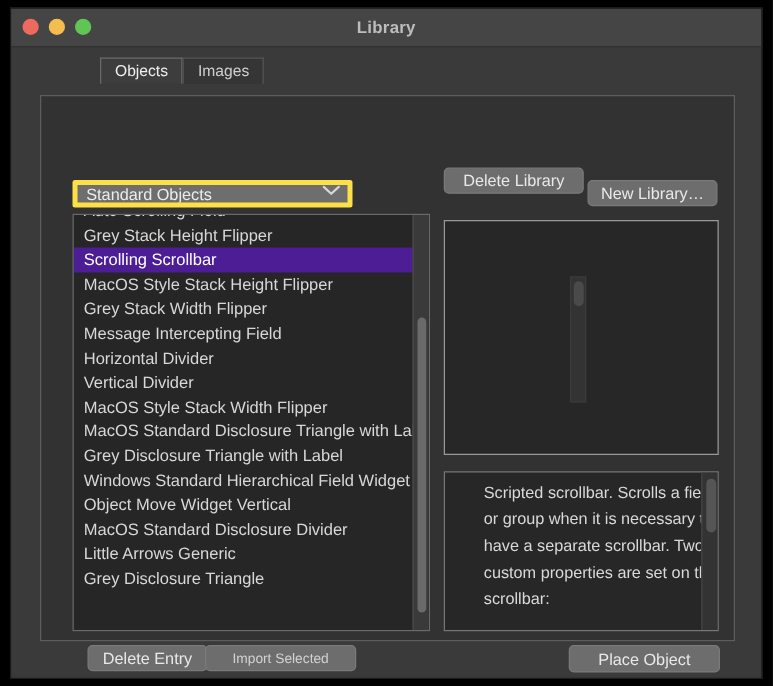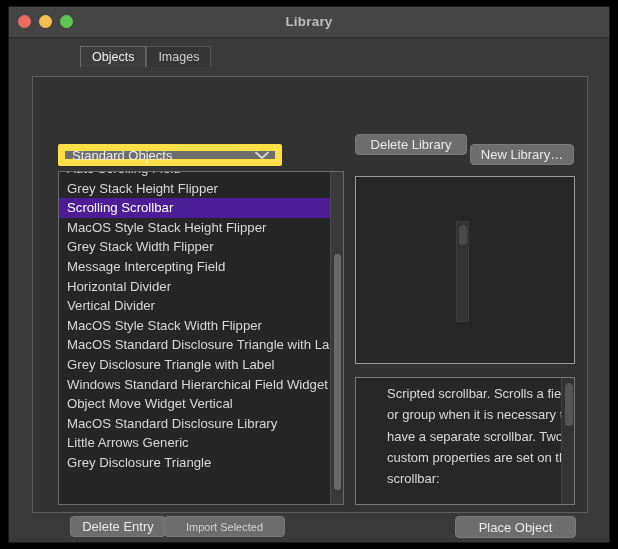--- a/index.html
+++ b/index.html
@@ -117,25 +117,24 @@
   }
 
   
   #library-select {
     position: absolute;
     left: 49px;
     top: 106px;
     width: 224px;
     height: 22px;
     background: #6e6e6e;
-    border: 7px solid #fde047;
+    border: 4px solid #fde047;
     border-radius: 2px;
     box-sizing: border-box;
     display: flex;
-    align-items: center;
     z-index: 2;
   }
   #library-select .sel-label {
     flex: 1;
     padding-left: 7px;
     font-size: 13px;
     color: #ededed;
     white-space: nowrap;
     overflow: hidden;
   }
@@ -381,21 +380,21 @@
           <div class="list-row">MacOS Style Stack Height Flipper</div>
           <div class="list-row">Grey Stack Width Flipper</div>
           <div class="list-row">Message Intercepting Field</div>
           <div class="list-row">Horizontal Divider</div>
           <div class="list-row">Vertical Divider</div>
           <div class="list-row">MacOS Style Stack Width Flipper</div>
           <div class="list-row">MacOS Standard Disclosure Triangle with Label</div>
           <div class="list-row">Grey Disclosure Triangle with Label</div>
           <div class="list-row">Windows Standard Hierarchical Field Widget</div>
           <div class="list-row">Object Move Widget Vertical</div>
-          <div class="list-row">MacOS Standard Disclosure Library</div>
+          <div class="list-row">MacOS Standard Disclosure Divider</div>
           <div class="list-row">Little Arrows Generic</div>
           <div class="list-row">Grey Disclosure Triangle</div>
         </div>
       <div id="list-scroll">
         <div class="thumb"></div>
       </div>
     </div>
 
     <div id="preview">
       <div id="preview-widget">

